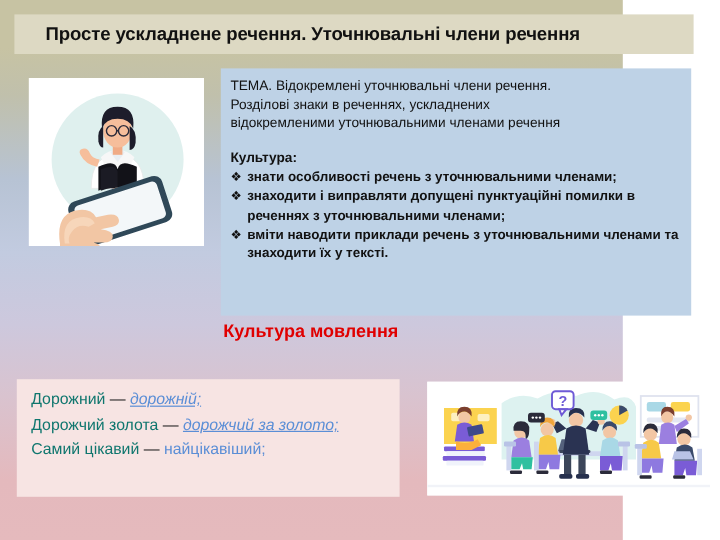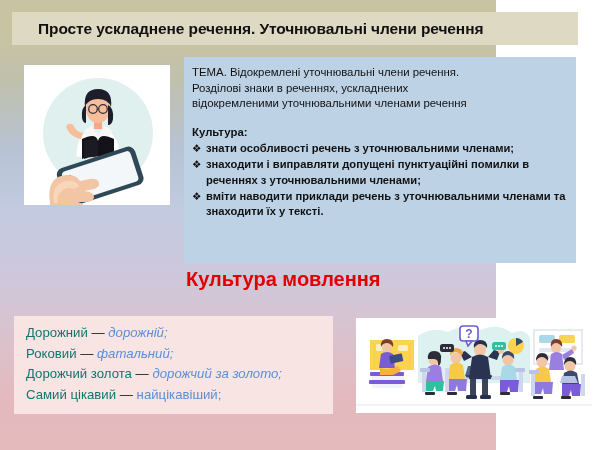--- a/index.html
+++ b/index.html
@@ -11,20 +11,21 @@
     position:relative;width:496px;height:450px;
     background:linear-gradient(to bottom,
       #c7c3a3 0px, #c7c3a3 40px,
       #c0c0ac 80px,
       #b7c3d4 150px,
       #c2cbe0 210px,
       #cdc8dd 270px,
       #d9c3cf 330px,
       #e4b9bd 400px,
       #e5babd 450px);
+    padding-left:23px;
   }
 
   
   #title-bar{
     position:absolute;left:12px;top:12px;width:566px;height:33px;
     background:#ddd9c3;
     display:flex;align-items:center;
   }
   #title-text{
     font-size:15.5px;font-weight:bold;color:#111;
@@ -64,35 +65,35 @@
   }
   .task-bullet{
     flex:0 0 auto;width:14px;font-size:10.5px;color:#111;line-height:15.3px;
     text-align:left;
   }
   .task-text{flex:1 1 auto;}
 
   
   #culture-heading{
     position:absolute;left:186px;top:268px;
-    font-size:20px;font-weight:bold;color:#e00000;
+    font-size:15px;font-weight:bold;color:#e00000;
   }
 
   
   #word-box{
     position:absolute;left:14px;top:316px;width:319px;height:98px;
     background:#f7e4e3;
     padding:7px 0 0 12px;box-sizing:border-box;
   }
   .word-line{
     font-size:13.2px;color:#1a1a1a;line-height:20.5px;white-space:nowrap;
   }
   .w-left{color:#0f766e;}
   .w-dash{color:#1a1a1a;}
-  .w-right{color:#5b8ed6;font-style:italic;}
+  .w-right{color:#5b8ed6;font-style:italic;text-decoration:underline;}
   .w-right-plain{color:#5b8ed6;font-style:normal;margin-top:32px;}
 
   
   #class-card{
     position:absolute;left:356px;top:318px;width:236px;height:95px;
     background:#ffffff;overflow:hidden;
   }
 </style>
 </head>
 <body>
@@ -171,25 +172,20 @@
     </div>
   </div>
 
   <div id="culture-heading">Культура мовлення</div>
 
   <div id="word-box">
     <div class="word-line">
       <span class="w-left">Дорожний</span>
       <span class="w-dash">—</span>
       <span class="w-right">дорожній;</span>
-    </div>
-    <div class="word-line">
-      <span class="w-left">Роковий</span>
-      <span class="w-dash">—</span>
-      <span class="w-right">фатальний;</span>
     </div>
     <div class="word-line">
       <span class="w-left">Дорожчий золота</span>
       <span class="w-dash">—</span>
       <span class="w-right">дорожчий за золото;</span>
     </div>
     <div class="word-line">
       <span class="w-left">Самий цікавий </span>
       <span class="w-dash">—</span>
       <span class="w-right-plain">найцікавіший;</span>

